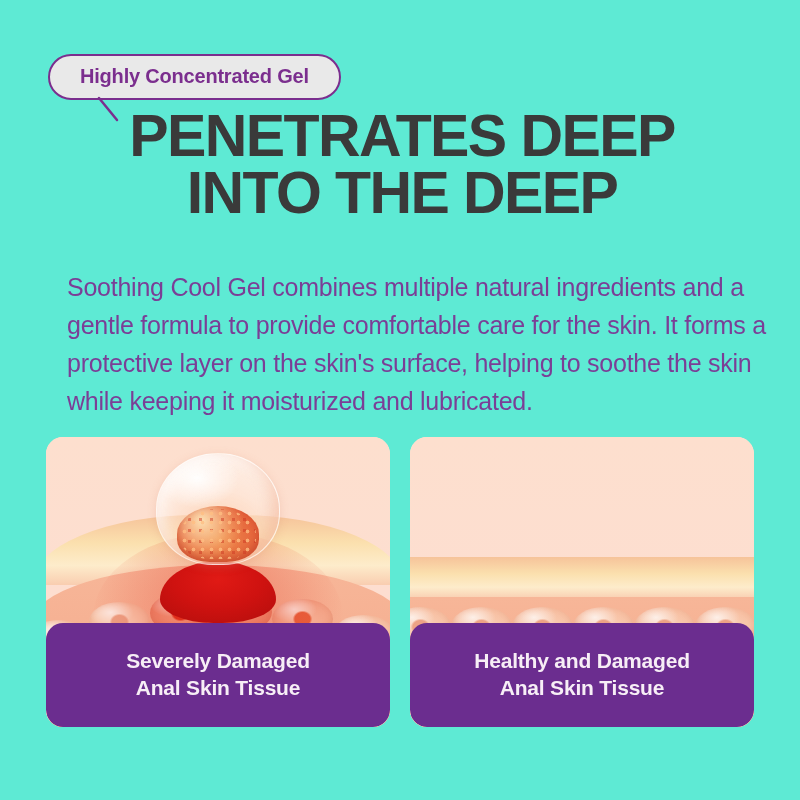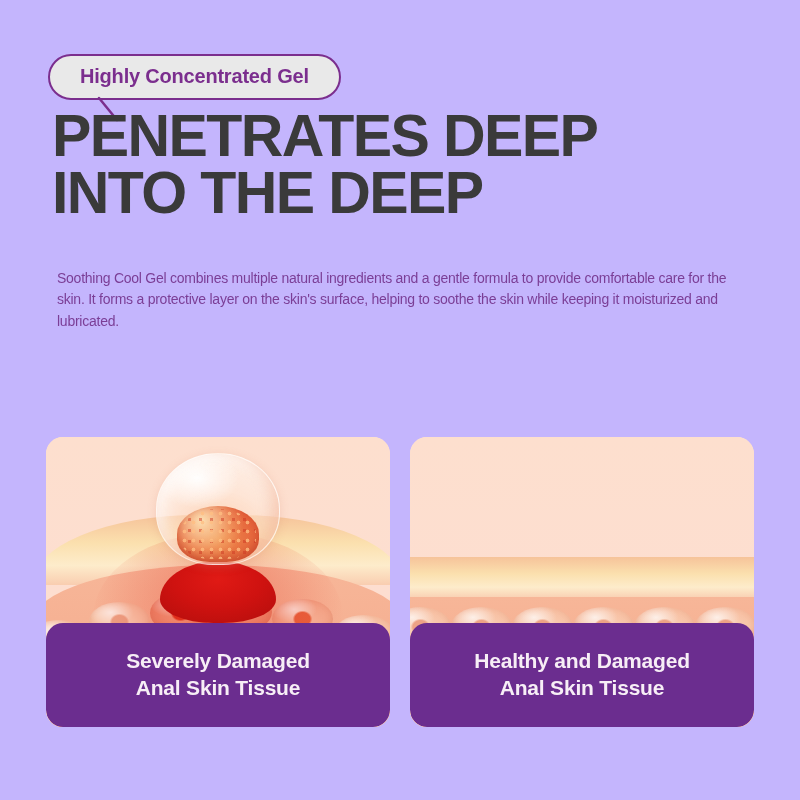--- a/index.html
+++ b/index.html
@@ -2,21 +2,21 @@
 <html><head>
 <meta charset="utf-8">
 <style>
   * { margin:0; padding:0; box-sizing:border-box; }
   html, body {
     width:800px; height:800px;
     background:#e9e9e9;
     font-family:"Liberation Sans", sans-serif;
     overflow:hidden;
   }
-  .page { position:relative; width:800px; height:800px; background:#c4b5fd; }
+  .page { position:relative; width:800px; height:800px; background:#5eead4; }
 
   
   .badge-wrap { position:absolute; left:48px; top:54px; }
   .badge {
     position:relative;
     display:inline-block;
     border:2.5px solid #7B2E8E;
     border-radius:999px;
     padding:9px 30px 10px 30px;
     background:#e9e9e9;
@@ -38,28 +38,29 @@
 
   
   .heading {
     position:absolute; left:52px; top:108px;
     width:700px;
     font-size:59px;
     line-height:0.97;
     font-weight:bold;
     color:#3a3a3a;
     letter-spacing:-1.6px;
+    text-align:center;
   }
   .heading .ln { display:block; }
 
   
   .body-copy {
-    position:absolute; left:57px; top:268px;
+    position:absolute; left:67px; top:268px;
     width:700px;
-    font-size:14px;
+    font-size:25px;
     line-height:1.52;
     color:#7B3E96;
     letter-spacing:-0.25px;
   }
 
   
   .panels {
     position:absolute; left:46px; top:437px;
     width:708px; height:290px;
     display:flex; gap:20px;

